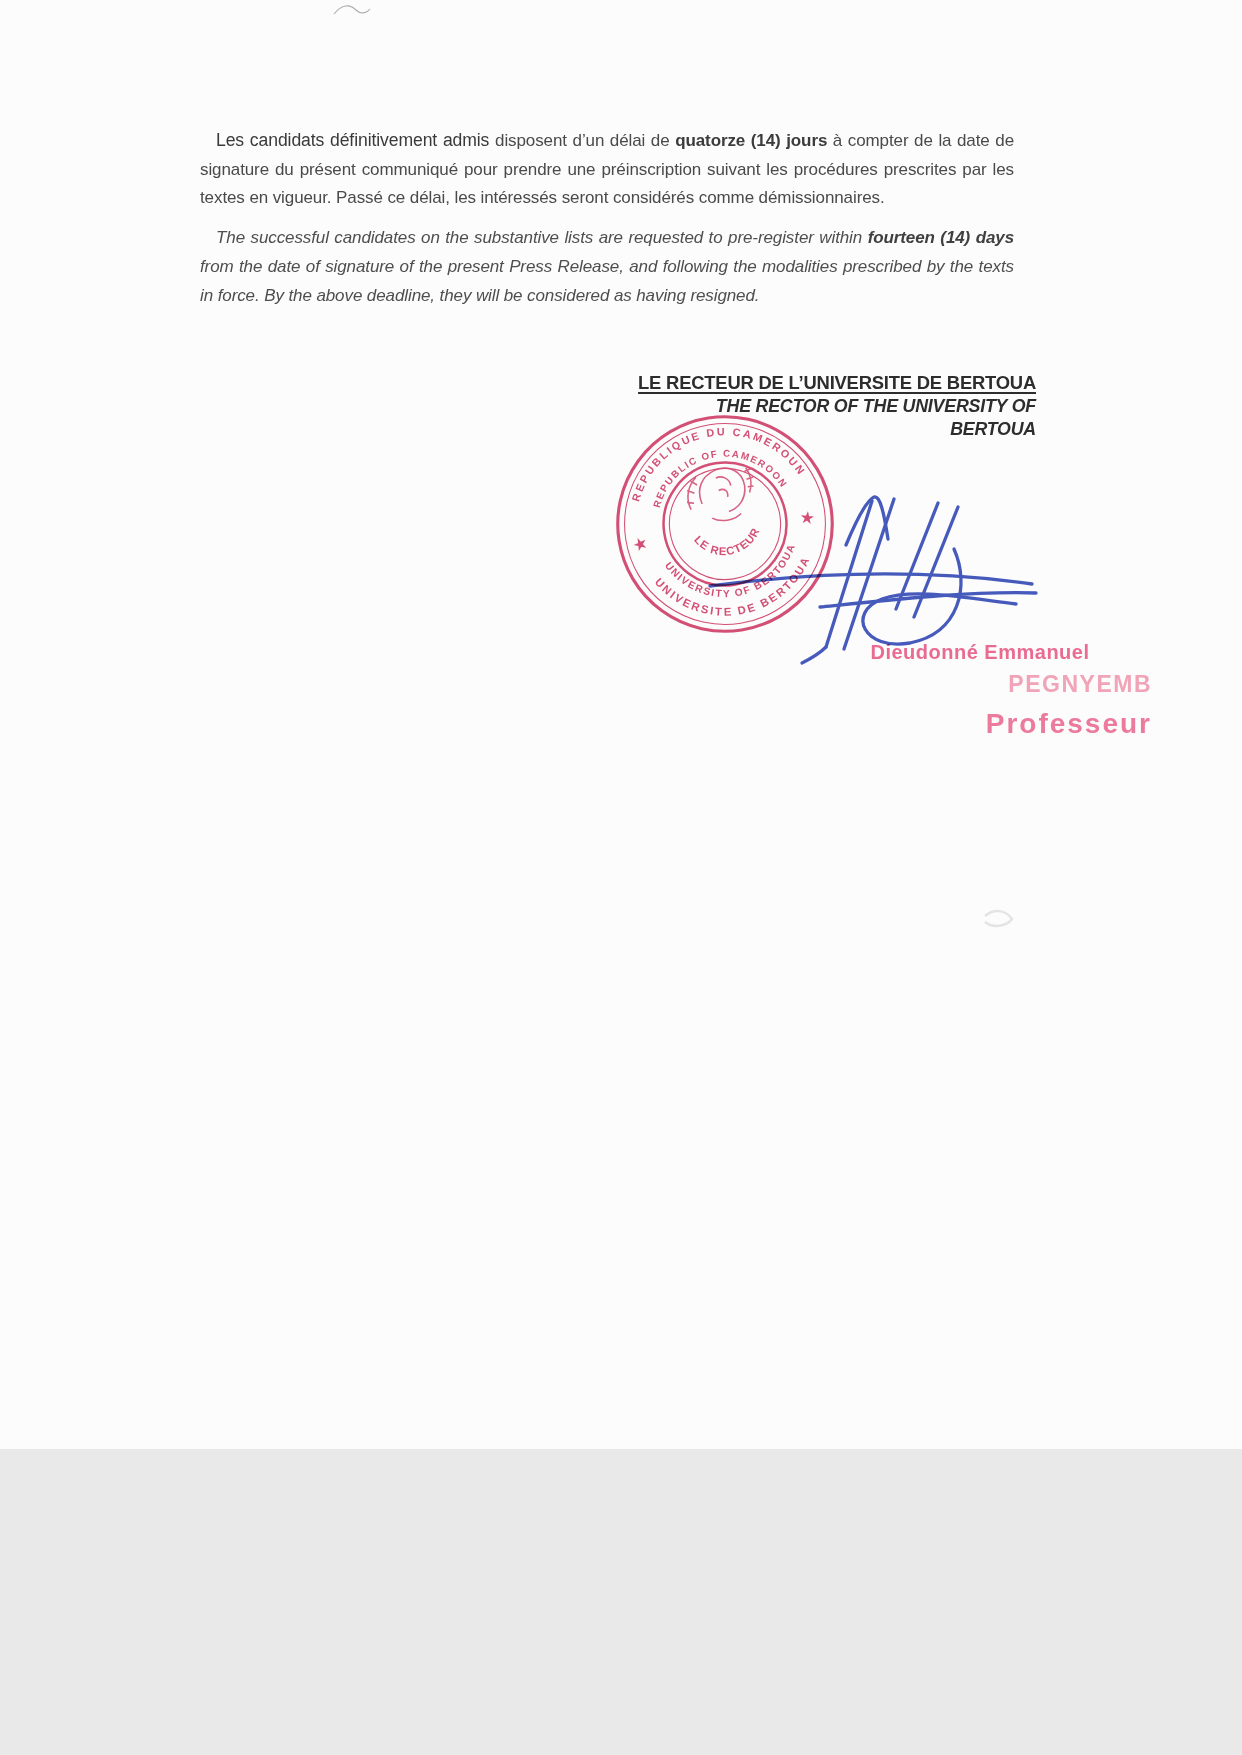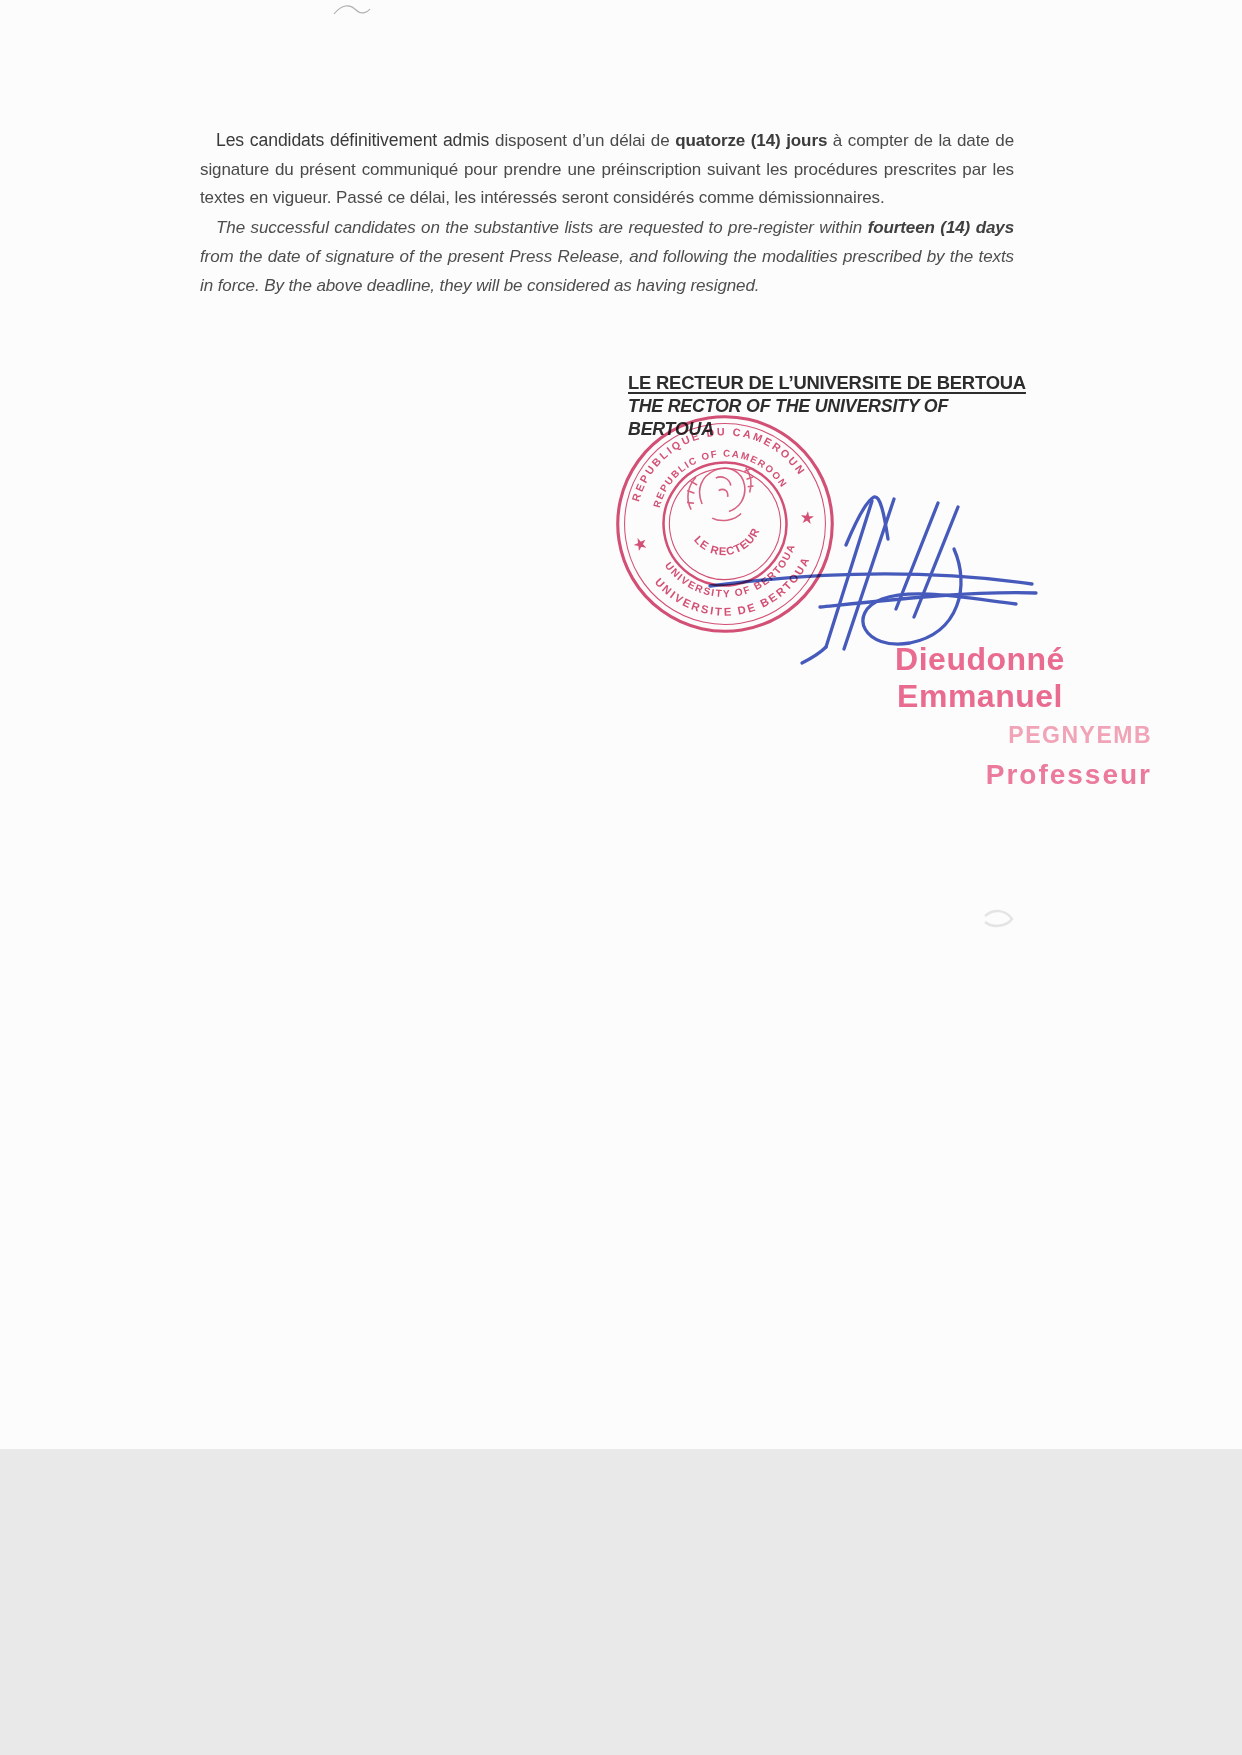--- a/index.html
+++ b/index.html
@@ -10,26 +10,26 @@
   }
   
   .body-text {
     position:absolute; left:200px; top:126px; width:814px;
     font-size:17px; line-height:28.5px; color:#4a4a4a;
     text-align:justify; letter-spacing:-0.1px;
   }
   .para { text-indent:16px; margin:0; }
   .para-fr .lead { font-size:17.6px; color:#3a3a3a; }
   .para-fr .b { font-weight:bold; color:#3c3c3c; }
-  .para-en { font-style:italic; line-height:29px; color:#4e4e4e; }
+  .para-en { font-style:italic; margin-top:10px; line-height:29px; color:#4e4e4e; }
   .para-en .b { font-weight:bold; color:#404040; }
   
   .heading {
     position:absolute; left:628px; top:371px; width:408px;
-    text-align:left; color:#2d2d2d; font-weight:bold; line-height:23.5px;
+    text-align:right; color:#2d2d2d; font-weight:bold; line-height:23.5px;
   }
   .heading .fr {
     font-size:18.4px; letter-spacing:-0.2px;
     text-decoration:underline; text-decoration-thickness:1.5px; text-underline-offset:3px;
   }
   .heading .en { font-size:17.8px; font-style:italic; letter-spacing:-0.2px; }
   
   .stamp-wrap {
     position:absolute; left:608px; top:407px; width:234px; height:234px;
     transform:rotate(-9deg); mix-blend-mode:multiply; opacity:.94;
@@ -37,21 +37,21 @@
   .stamp-wrap svg { width:100%; height:100%; }
   .stamp-text { font-family:"Liberation Sans", sans-serif; font-weight:bold; }
   .signature-wrap {
     position:absolute; left:698px; top:487px; width:340px; height:190px;
     mix-blend-mode:multiply;
   }
   .name-stamp {
     position:absolute; left:808px; top:641px; width:344px; text-align:center;
     mix-blend-mode:multiply; font-weight:bold;
   }
-  .name-l1 { font-size:32px; color:#ec6d92; letter-spacing:0.5px; }
+  .name-l1 { font-size:20px; color:#ec6d92; letter-spacing:0.5px; }
   .name-l2 { font-size:23px; color:#f4a6ba; letter-spacing:1.5px; margin-top:7px;text-align:right; }
   .name-l3 { font-size:28px; color:#ee7b9e; letter-spacing:2px; margin-top:10px;text-align:right; }
   
   .footer { position:absolute; left:968px; top:1531px; font-size:19.5px; color:#474747; }
   .footer .b { font-weight:bold; color:#2e2e2e; }
   
   .artifact { position:absolute; pointer-events:none; }
 </style>
 </head>
 <body>

